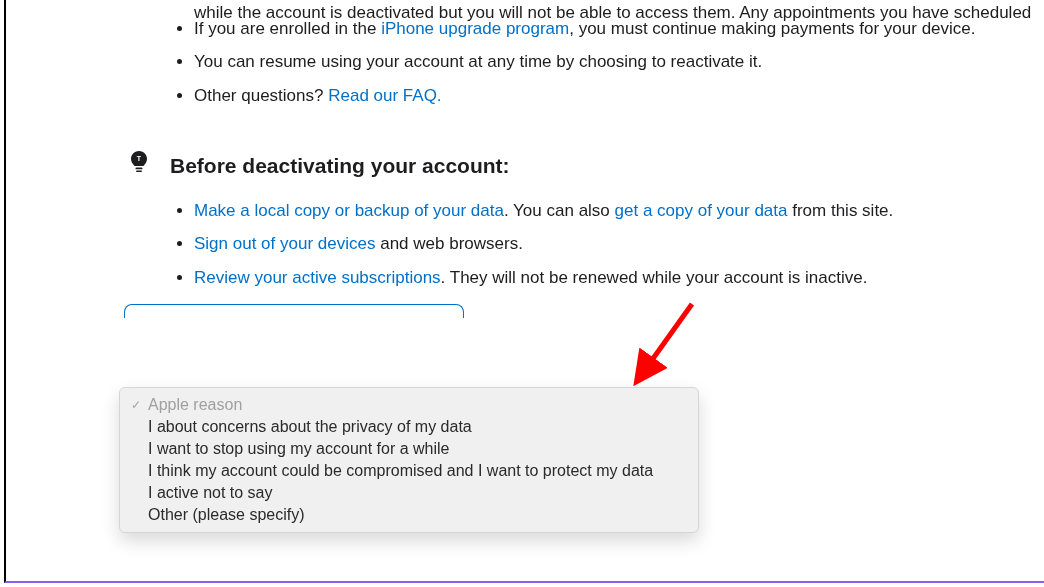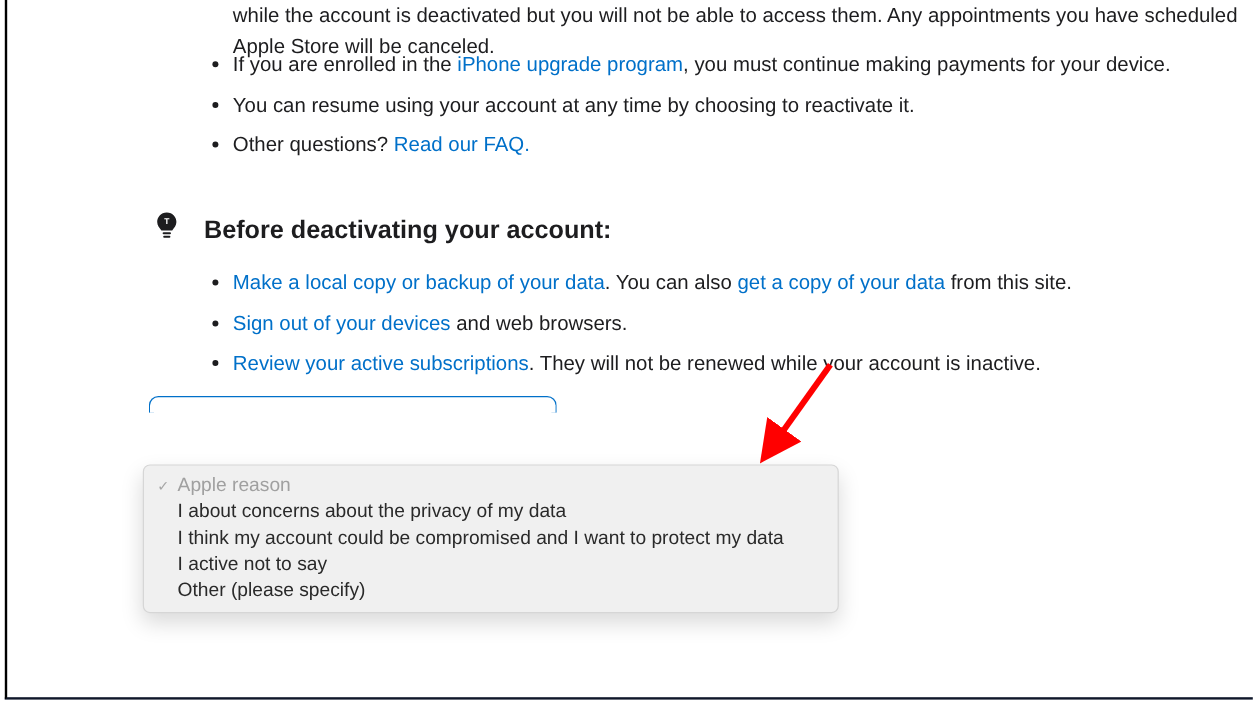--- a/index.html
+++ b/index.html
@@ -15,21 +15,21 @@
       overflow: hidden;
       position: relative;
     }
     .frame {
       position: absolute;
       top: 0;
       left: 4px;
       right: 0;
       bottom: 4px;
       border-left: 2px solid #000;
-      border-bottom: 2px solid #0f172a;
+      border-bottom: 2px solid #8b5cf6;
       background: #fff;
       overflow: hidden;
     }
     .content {
       padding: 0 0 0 118px;
       font-size: 17px;
       line-height: 1.5;
       color: #1d1d1f;
     }
     ul.bullets {
@@ -132,21 +132,20 @@
       pointer-events: none;
     }
   </style>
 </head>
 <body>
 
 <div class="frame">
   <div class="content">
     <div class="partial-line">
       <span>while the account is deactivated but you will not be able to access them. Any appointments you have scheduled</span><br>
-      <span>Apple Store will be canceled.</span>
     </div>
     <ul class="bullets">
       <li>
         <span>If you are enrolled in the </span><a class="link" href="#">iPhone upgrade program</a><span>, you must continue making payments for your device.</span>
       </li>
       <li>You can resume using your account at any time by choosing to reactivate it.</li>
       <li>
         <span>Other questions? </span><a class="link" href="#">Read our FAQ.</a>
       </li>
     </ul>
@@ -181,20 +180,24 @@
     <div class="dropdown-item placeholder">
       <span class="check">✓</span>
       <span class="label">Apple reason</span>
     </div>
     <div class="dropdown-item">
       <span class="check"></span>
       <span class="label">I about concerns about the privacy of my data</span>
     </div>
     <div class="dropdown-item">
       <span class="check"></span>
+      <span class="label">I want to stop using my account for a while</span>
+    </div>
+    <div class="dropdown-item">
+      <span class="check"></span>
       <span class="label">I think my account could be compromised and I want to protect my data</span>
     </div>
     <div class="dropdown-item">
       <span class="check"></span>
       <span class="label">I active not to say</span>
     </div>
     <div class="dropdown-item">
       <span class="check"></span>
       <span class="label">Other (please specify)</span>
     </div>

